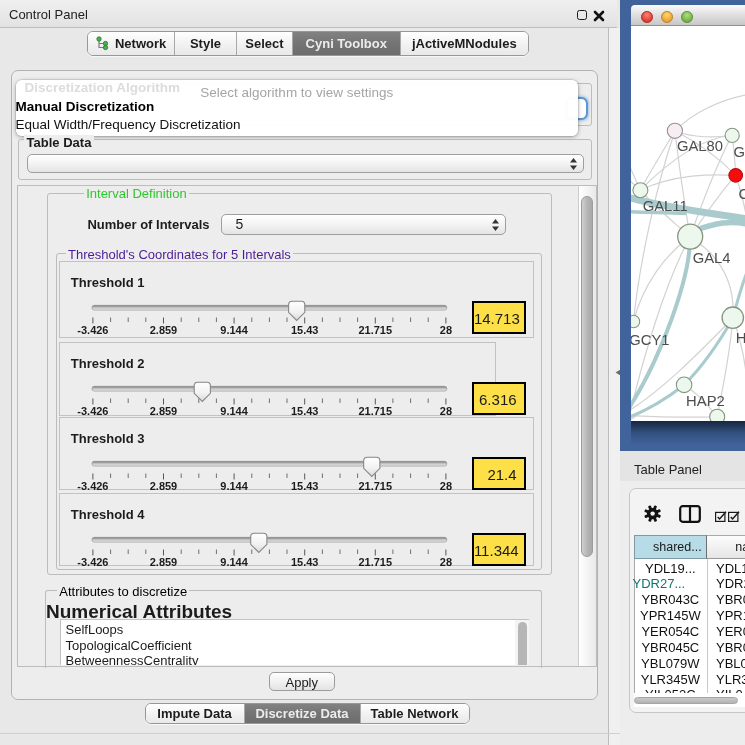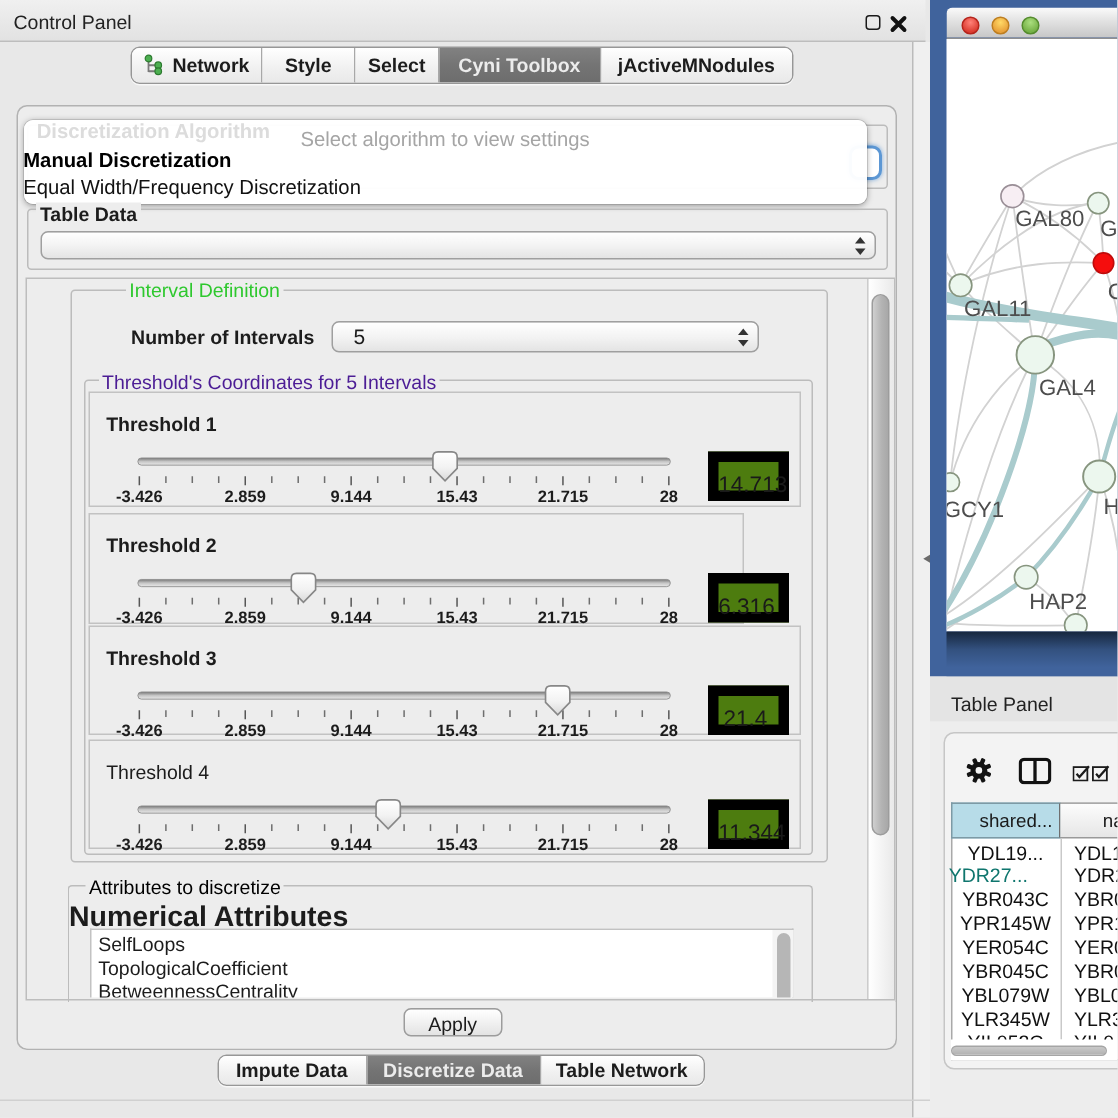--- a/index.html
+++ b/index.html
@@ -1,21 +1,21 @@
 <!DOCTYPE html>
 <html><head><meta charset="utf-8"><style>
 * { margin:0; padding:0; box-sizing:border-box; }
 html,body { width:745px; height:745px; overflow:hidden; }
 body { font-family:"Liberation Sans", sans-serif; background:#e8e8e8; position:relative; }
 .abs { position:absolute; }
 .combo { position:absolute; border:1px solid #9f9f9f; border-radius:5px;
   background:linear-gradient(#ffffff, #f2f2f2 55%, #e4e4e4); }
 .combo .txt { position:absolute; left:7.5px; top:47%; transform:translateY(-50%); font-size:14px; color:#1c1c1c; }
 .arrows { position:absolute; right:5px; top:50%; transform:translateY(-50%); width:9px; height:14px; }
-.valuebox { position:absolute; background:#4d7c0f; border:7px solid #000000; font-size:15px; color:#1a1a1a;
+.valuebox { position:absolute; background:#fde047; border:2px solid #000000; font-size:15px; color:#1a1a1a;
   text-align:right; padding-right:7px; line-height:32px; }
 .seg { position:absolute; display:flex; background:#fff; border:1px solid #979797; border-radius:6px;
   overflow:hidden; box-shadow:0 1px 0 rgba(255,255,255,0.7); }
 .seg > div { display:flex; align-items:center; justify-content:center; font-size:13px; font-weight:bold;
   color:#1c1c1c; border-right:1px solid #a8a8a8; background:linear-gradient(#ffffff,#f0f0f0 60%,#e9e9e9); }
 .seg > div:last-child { border-right:none; }
 .seg > div.sel { background:linear-gradient(#818181,#747474 50%,#6d6d6d); color:#ececec; }
 </style></head><body>
 
 <div class="abs" style="left:0;top:0;width:616.5px;height:27.5px;background:linear-gradient(#f0f0f0,#e2e2e2);border-bottom:1px solid #bdbdbd;"></div>
@@ -187,21 +187,21 @@
       <text x="103.5" y="72.5" text-anchor="middle" font-family="Liberation Sans, sans-serif" font-size="11" font-weight="bold" fill="#1c1c1c">2.859</text>
       <text x="174.1" y="72.5" text-anchor="middle" font-family="Liberation Sans, sans-serif" font-size="11" font-weight="bold" fill="#1c1c1c">9.144</text>
       <text x="244.7" y="72.5" text-anchor="middle" font-family="Liberation Sans, sans-serif" font-size="11" font-weight="bold" fill="#1c1c1c">15.43</text>
       <text x="315.3" y="72.5" text-anchor="middle" font-family="Liberation Sans, sans-serif" font-size="11" font-weight="bold" fill="#1c1c1c">21.715</text>
       <text x="385.9" y="72.5" text-anchor="middle" font-family="Liberation Sans, sans-serif" font-size="11" font-weight="bold" fill="#1c1c1c">28</text>
       <path d="M 303.7 42.8 Q 303.7 39.3 307.2 39.3 L 316.4 39.3 Q 319.9 39.3 319.9 42.8 L 319.9 50.3 L 311.8 58.5 L 303.7 50.3 Z" fill="url(#th)" stroke="#878787" stroke-width="1.1"></path>
     </svg>
 <div class="valuebox" style="left:411.9px;top:39px;width:53.7px;height:33px;">21.4</div>
 </div>
 <div class="abs" style="left:59.0px;top:492.7px;width:475.4px;height:73.3px;border:1px solid #c2c2c2;background:#ededed;">
-<div class="abs" style="left:10.8px;top:13px;font-size:13px;font-weight:normal;color:#1c1c1c;">Threshold 4</div>
+<div class="abs" style="left:10.8px;top:13px;font-size:13px;font-weight:bold;color:#1c1c1c;">Threshold 4</div>
 <svg width="475.4" height="74.5" viewBox="0 0 475.4 74.5" style="position:absolute;left:0;top:0">
       <rect x="31.9" y="43.3" width="355.0" height="4.8" rx="2.4" fill="url(#gr)" stroke="#8e8e8e" stroke-width="0.6"></rect>
       <line x1="32.9" y1="55.5" x2="32.9" y2="61.5" stroke="#565656" stroke-width="1"></line>
       <line x1="50.6" y1="55.5" x2="50.6" y2="60" stroke="#6e6e6e" stroke-width="1"></line>
       <line x1="68.2" y1="55.5" x2="68.2" y2="60" stroke="#6e6e6e" stroke-width="1"></line>
       <line x1="85.8" y1="55.5" x2="85.8" y2="60" stroke="#6e6e6e" stroke-width="1"></line>
       <line x1="103.5" y1="55.5" x2="103.5" y2="61.5" stroke="#565656" stroke-width="1"></line>
       <line x1="121.2" y1="55.5" x2="121.2" y2="60" stroke="#6e6e6e" stroke-width="1"></line>
       <line x1="138.8" y1="55.5" x2="138.8" y2="60" stroke="#6e6e6e" stroke-width="1"></line>
       <line x1="156.4" y1="55.5" x2="156.4" y2="60" stroke="#6e6e6e" stroke-width="1"></line>

